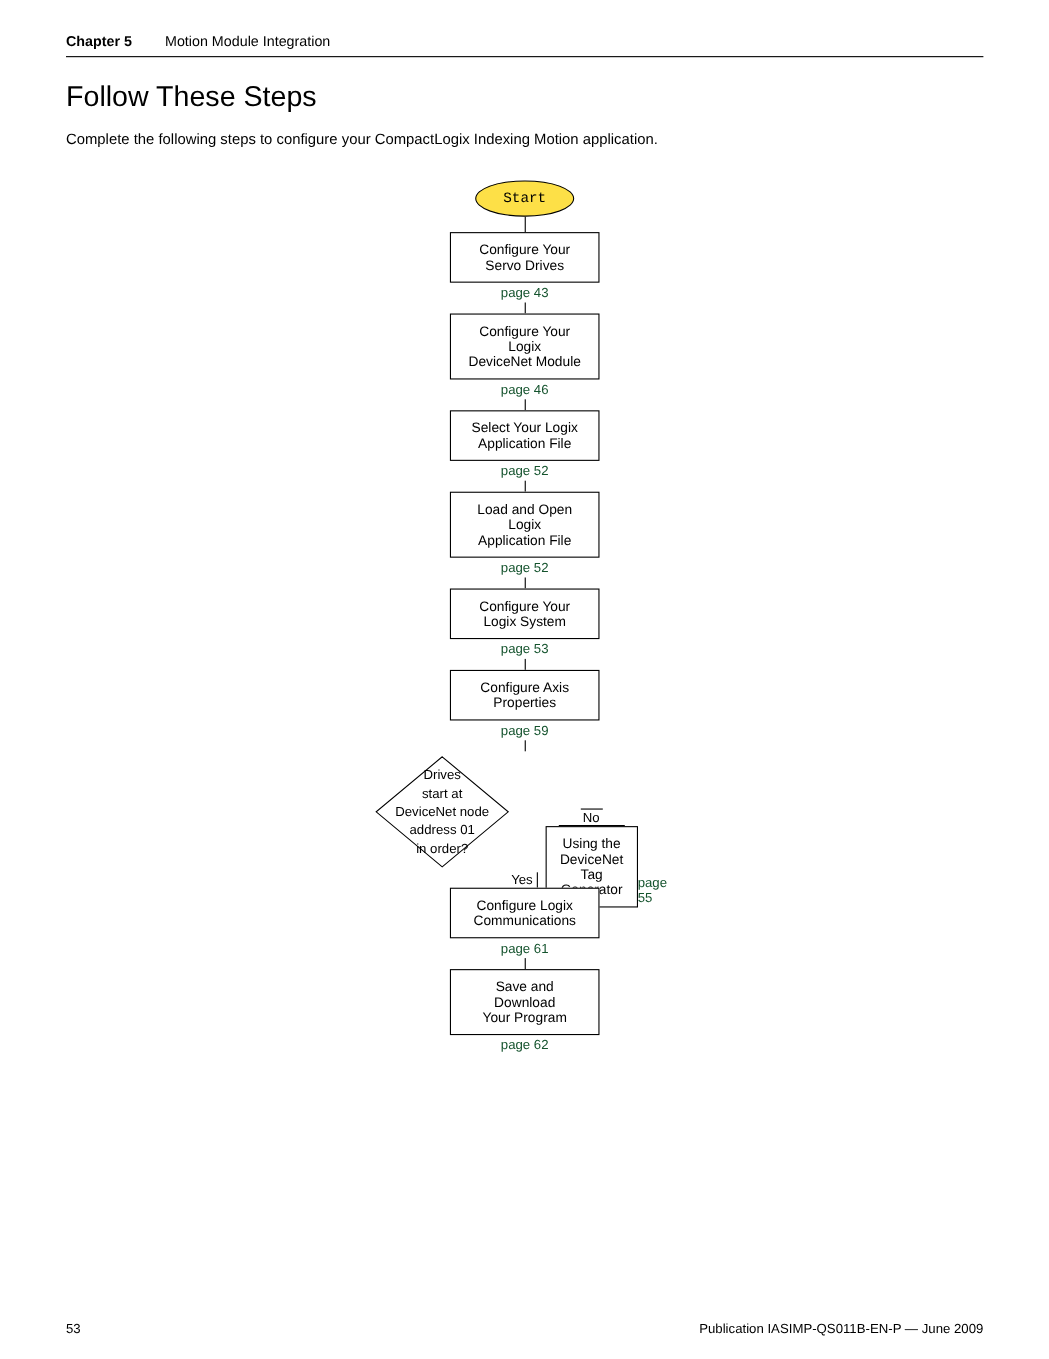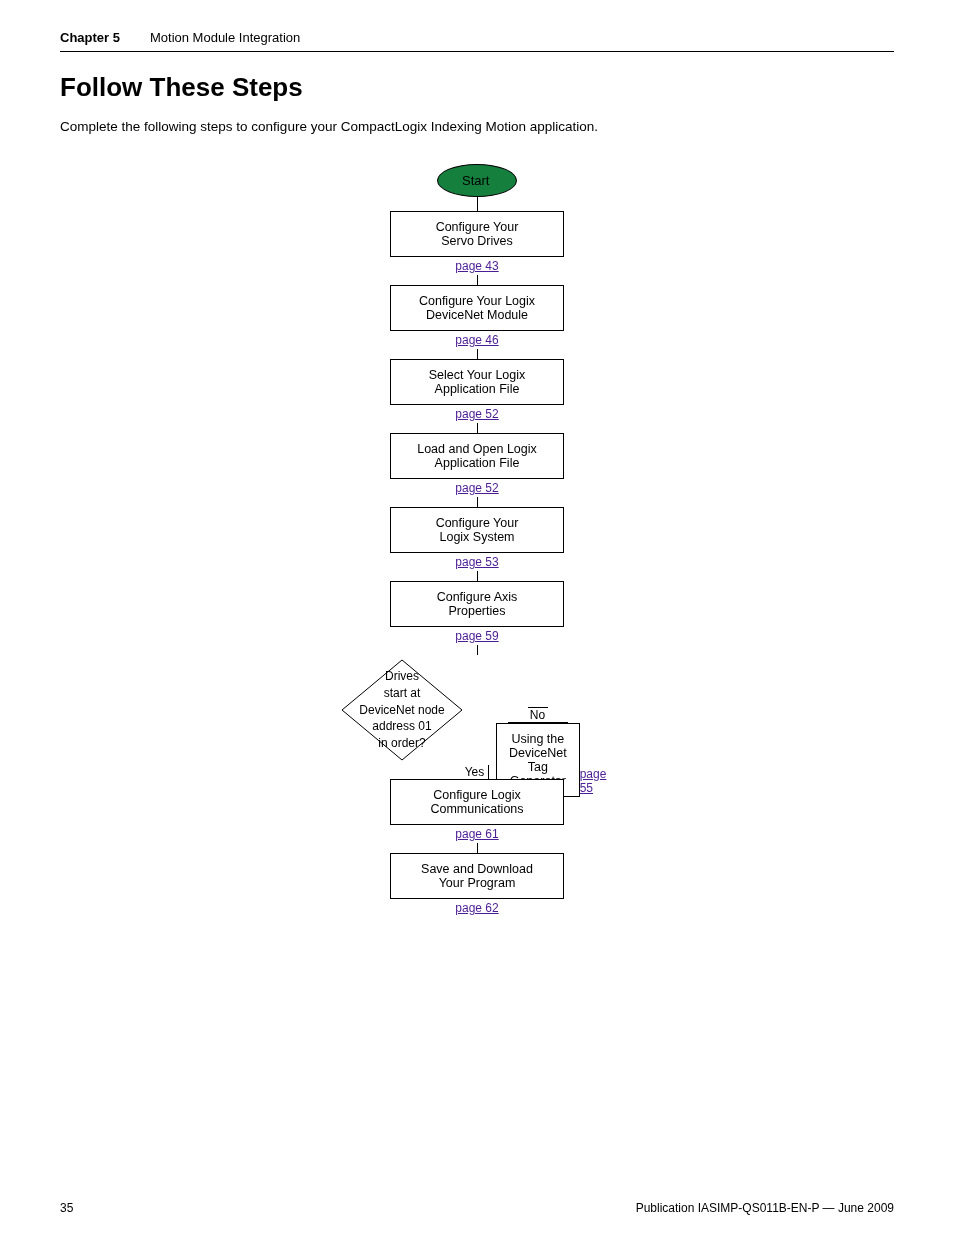--- a/index.html
+++ b/index.html
@@ -28,21 +28,21 @@
     .header-chapter {
       font-weight: bold;
       font-size: 13px;
       margin-right: 30px;
     }
     .header-title {
       font-size: 13px;
     }
     .page-title {
       font-size: 26px;
-      font-weight: bold;
+      font-weight: normal;
       margin-bottom: 16px;
       font-family: Arial, Helvetica, sans-serif;
     }
     .intro-text {
       font-size: 13.5px;
       margin-bottom: 30px;
     }
     .flowchart-container {
       display: flex;
       justify-content: center;
@@ -54,30 +54,31 @@
       display: flex;
       flex-direction: column;
       align-items: center;
       position: relative;
     }
     .fc-oval {
       border: 1px solid #000;
       border-radius: 50%;
       padding: 8px 24px;
       font-size: 13px;
-      background: #15803d;
+      background: #fde047;
       min-width: 80px;
+      font-family: Liberation Mono, monospace;
     }
     .fc-rect {
       border: 1px solid #000;
       padding: 8px 12px;
       font-size: 12.5px;
       text-align: center;
       background: #fff;
-      width: 174px;
+      width: 136px;
     }
     .fc-diamond {
       width: 130px;
       height: 110px;
       position: relative;
       display: flex;
       align-items: center;
       justify-content: center;
     }
     .fc-diamond svg {
@@ -89,24 +90,23 @@
     .fc-diamond-text {
       position: relative;
       z-index: 2;
       text-align: center;
       font-size: 12px;
       line-height: 1.4;
       padding: 0 10px;
     }
     .fc-page-ref {
       font-size: 12px;
-      color: #4c1d95;
+      color: #14532d;
       margin-top: 2px;
       margin-bottom: 2px;
-      text-decoration: underline;
     }
     .footer {
       position: absolute;
       bottom: 20px;
       left: 0;
       right: 0;
       display: flex;
       justify-content: space-between;
       padding: 0 60px;
       font-size: 12px;
@@ -238,16 +238,16 @@
 
       <div class="fc-item">
         <div class="fc-rect">Save and Download<br>Your Program</div>
         <div class="fc-page-ref">page 62</div>
       </div>
 
     </div>
   </div>
 
   <div class="footer">
-    <span>35</span>
+    <span>53</span>
     <span>Publication IASIMP-QS011B-EN-P — June 2009</span>
   </div>
 </div>
 
 </body></html>

